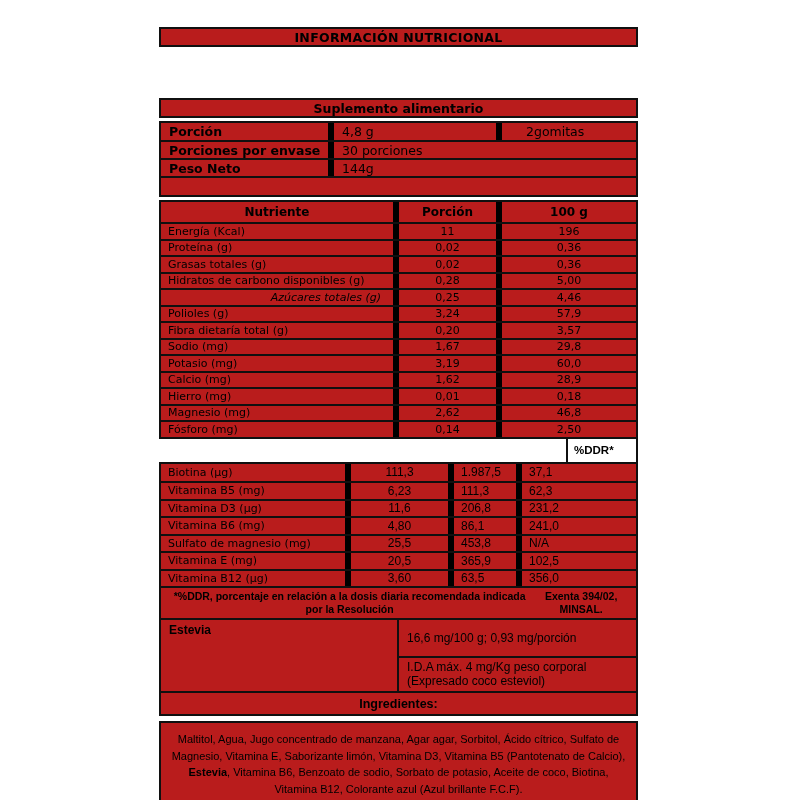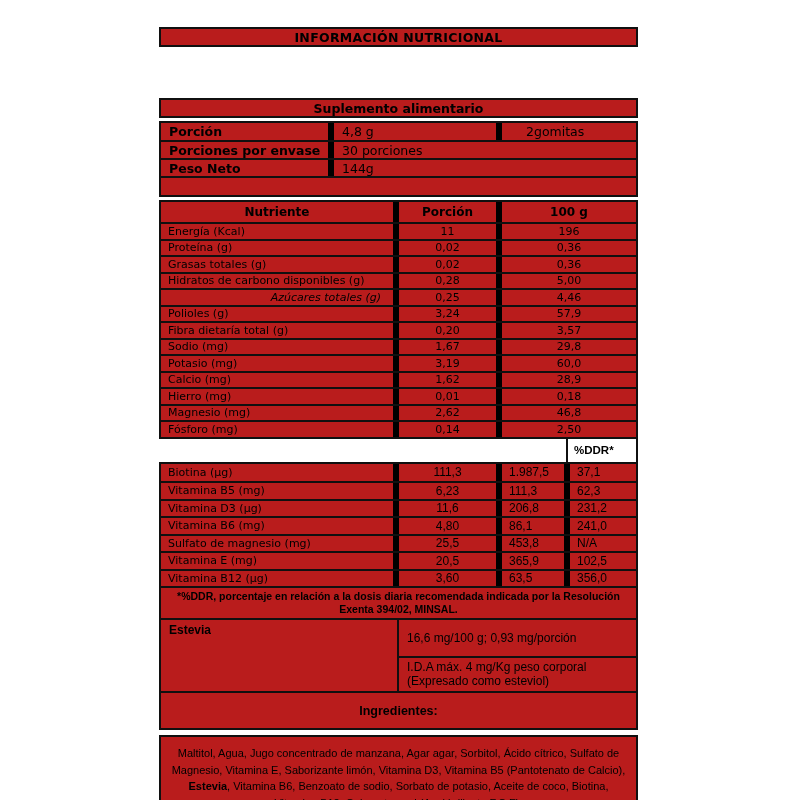--- a/index.html
+++ b/index.html
@@ -34,37 +34,37 @@
   .nc1.sub{justify-content:flex-end;padding-right:12px;font-style:italic;}
   .nc2{width:103px;height:100%;display:flex;align-items:center;justify-content:center;}
   .nc3{flex:1;height:100%;display:flex;align-items:center;justify-content:center;}
   .nhead .nc1,.nhead .nc2,.nhead .nc3{justify-content:center;padding:0;}
   
   .ddrrow{height:23px;display:flex;}
   .ddrcell{margin-left:407px;width:72px;border-left:2px solid #101010;border-right:2px solid #101010;
            display:flex;align-items:center;padding-left:6px;font-size:11.5px;font-weight:bold;}
   
   .vrow{height:17.5px;font-size:11px;}
-  .vc1{width:238px;height:100%;display:flex;align-items:center;padding-left:7px;white-space:nowrap;}
+  .vc1{width:190px;height:100%;display:flex;align-items:center;padding-left:7px;white-space:nowrap;}
   .vc2{width:103px;height:100%;display:flex;align-items:center;justify-content:center;
        font-size:12px;}
   .vc3{width:68px;height:100%;display:flex;align-items:center;padding-left:7px;font-size:12px;}
   .vc4{flex:1;height:100%;display:flex;align-items:center;padding-left:7px;font-size:12px;}
   .vrow .vc2,.vrow .vc3,.vrow .vc4{font-family:Liberation Sans, sans-serif;}
   
-  .footnote{min-height:30px;padding:2px 6px;display:flex;flex-direction:column;align-items:center;
+  .footnote{min-height:30px;padding:2px 6px;display:flex;align-items:center;
             justify-content:center;font-size:10.5px;font-weight:bold;line-height:13px;text-align:center;}
   
   .estevia{display:flex;align-items:stretch;font-size:12px;}
   .estlabel{width:238px;border-right:2px solid #101010;padding:3px 0 0 8px;font-weight:bold;}
   .estright{flex:1;}
   .estr1{height:36px;display:flex;align-items:center;padding-left:8px;}
   .estr2{border-top:2px solid #101010;padding:2px 0 3px 8px;line-height:14px;}
   
-  .inghead{height:37px;display:flex;align-items:center;justify-content:center;
+  .inghead{height:23px;display:flex;align-items:center;justify-content:center;
            font-size:12.5px;font-weight:bold;}
   .ingbox{height:86px;display:flex;align-items:center;justify-content:center;
           padding:6px 10px;text-align:center;font-size:11px;line-height:16.5px;}
 </style>
 </head>
 <body>
 
 <div class="wrap">
 
   <div class="box titlebox fg">INFORMACIÓN NUTRICIONAL</div>
@@ -217,21 +217,21 @@
     <div>*%DDR, porcentaje en relación a la dosis diaria recomendada indicada por la Resolución</div>
     <div>Exenta 394/02, MINSAL.</div>
   </div>
 
   <div class="box attached estevia fc">
     <div class="estlabel">Estevia</div>
     <div class="estright">
       <div class="estr1">16,6 mg/100 g; 0,93 mg/porción</div>
       <div class="estr2">
         <div>I.D.A máx. 4 mg/Kg peso corporal</div>
-        <div>(Expresado como esteviol)</div>
+        <div>(Expresado coco esteviol)</div>
       </div>
     </div>
   </div>
 
   <div class="box attached inghead fc">Ingredientes:</div>
   <div class="gap5"></div>
 
   <div class="box ingbox fc">
     <div><span>Maltitol, Agua, Jugo concentrado de manzana, Agar agar, Sorbitol, Ácido cítrico, Sulfato de Magnesio, Vitamina E, Saborizante limón, Vitamina D3, Vitamina B5 (Pantotenato de Calcio), </span><span class="b">Estevia</span><span>, Vitamina B6, Benzoato de sodio, Sorbato de potasio, Aceite de coco, Biotina, Vitamina B12, Colorante azul (Azul brillante F.C.F).</span></div>
   </div>

